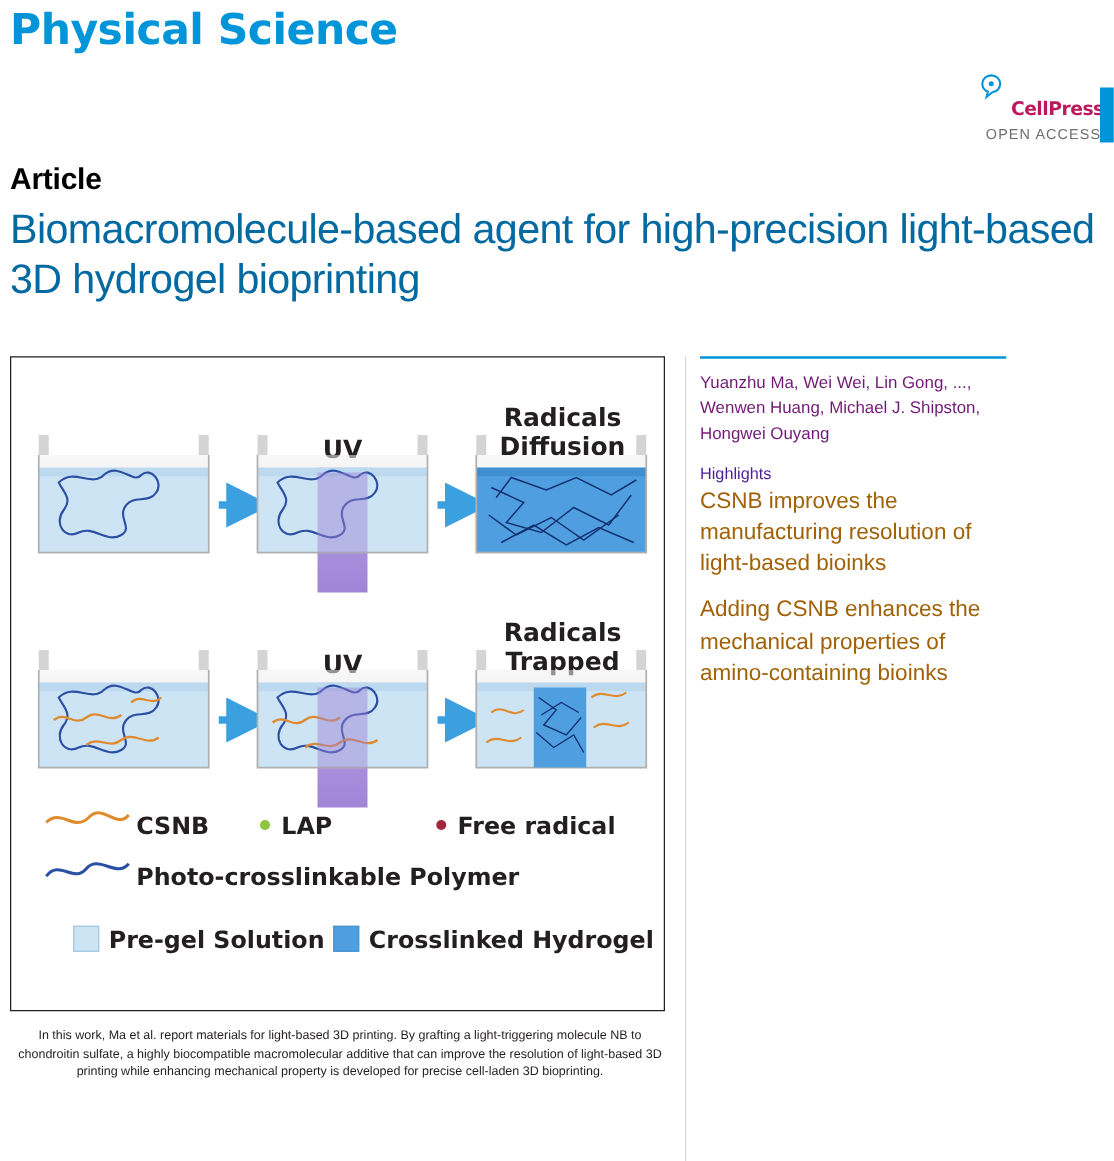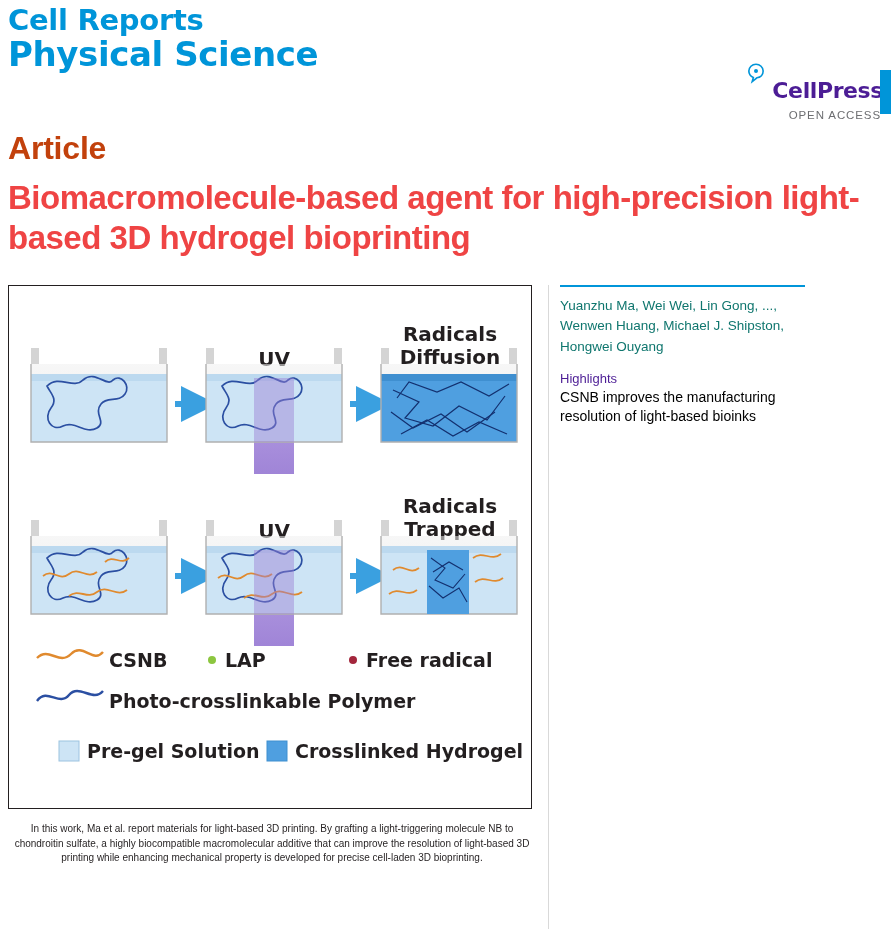--- a/index.html
+++ b/index.html
@@ -55,22 +55,22 @@
   }
   .cp-logo-mark {
     width: 22px;
     height: 22px;
     margin-right: 5px;
     flex: none;
   }
   .cp-wordmark {
     font-family: "DejaVu Sans", sans-serif;
     font-weight: bold;
-    font-size: 22px;
-    color: #4c1d95;
+    font-size: 15px;
+    color: #be185d;
     letter-spacing: -0.4px;
     margin-top: 36px;
   }
   .open-access {
     font-size: 11.5px;
     color: #6d6e71;
     letter-spacing: 0.9px;
     margin-top: 6px;
     margin-right: 2px;
   }
@@ -81,35 +81,35 @@
     width: 58px;
     height: 44px;
     background: #0095d9;
   }
 
   
   .article-label {
     position: absolute;
     left: 8px;
     top: 130px;
-    font-size: 32px;
-    color: #c2410c;
+    font-size: 24px;
+    color: #000000;
     font-weight: bold;
     letter-spacing: -0.2px;
   }
   .article-title {
     position: absolute;
     left: 8px;
-    top: 178px;
+    top: 163px;
     width: 868px;
     font-size: 33px;
     line-height: 1.22;
-    color: #ef4444;
+    color: #0369a1;
     letter-spacing: -0.5px;
-    font-weight: bold;
+    font-weight: normal;
   }
 
   
   .ga-box {
     position: absolute;
     left: 8px;
     top: 285px;
     width: 524px;
     height: 524px;
     border: 1px solid #231f20;
@@ -141,38 +141,38 @@
   }
   .rule-top {
     width: 245px;
     height: 2px;
     background: #0095d9;
     margin-bottom: 9px;
   }
   .authors {
     font-size: 13.5px;
     line-height: 1.5;
-    color: #0f766e;
+    color: #701a75;
   }
   .correspondence {
     font-size: 10.5px;
     color: #231f20;
     margin-top: 14px;
     line-height: 1.4;
   }
   .highlights-title {
     font-size: 13px;
     color: #4c1d95;
     margin-top: 14px;
     margin-bottom: 2px;
   }
   .highlight-item {
-    font-size: 14px;
+    font-size: 18px;
     line-height: 1.4;
-    color: #000000;
+    color: #a16207;
     margin-bottom: 12px;
   }
   .right-rule-vert {
     position: absolute;
     left: 548px;
     top: 285px;
     width: 1px;
     height: 644px;
     background: #d9d9d9;
   }
@@ -182,21 +182,20 @@
     font-family: "DejaVu Sans", sans-serif;
     font-weight: bold;
     fill: #231f20;
   }
 </style>
 </head>
 <body>
 
 <div class="masthead">
   <div class="journal-title">
-    <span class="line1">Cell Reports</span>
     <span class="line2">Physical Science</span>
   </div>
 
   <div class="cellpress-block">
     <div class="cellpress-row">
       <svg class="cp-logo-mark" viewBox="0 0 24 24">
         <path d="M12 2.5c-4.3 0-7.8 3.3-7.8 7.4 0 3.1 2 5.8 4.9 6.9l-1.2 4.6 5.1-4.2c4-.3 6.8-3.4 6.8-7.3 0-4.1-3.5-7.4-7.8-7.4z" fill="none" stroke="#0095d9" stroke-width="1.8" stroke-linecap="round"></path>
         <circle cx="12" cy="9.9" r="2.2" fill="#0095d9"></circle>
       </svg>
       <span class="cp-wordmark">CellPress</span>
@@ -347,13 +346,14 @@
 </div>
 
 <div class="ga-caption">In this work, Ma et al. report materials for light-based 3D printing. By grafting a light-triggering molecule NB to chondroitin sulfate, a highly biocompatible macromolecular additive that can improve the resolution of light-based 3D printing while enhancing mechanical property is developed for precise cell-laden 3D bioprinting.</div>
 
 <div class="right-rule-vert"></div>
 <div class="right-col">
   <div class="rule-top"></div>
   <div class="authors">Yuanzhu Ma, Wei Wei, Lin Gong, ..., Wenwen Huang, Michael J. Shipston, Hongwei Ouyang</div>
   <div class="highlights-title">Highlights</div>
   <div class="highlight-item">CSNB improves the manufacturing resolution of light-based bioinks</div>
+  <div class="highlight-item">Adding CSNB enhances the mechanical properties of amino-containing bioinks</div>
 </div>
 
 </body></html>

